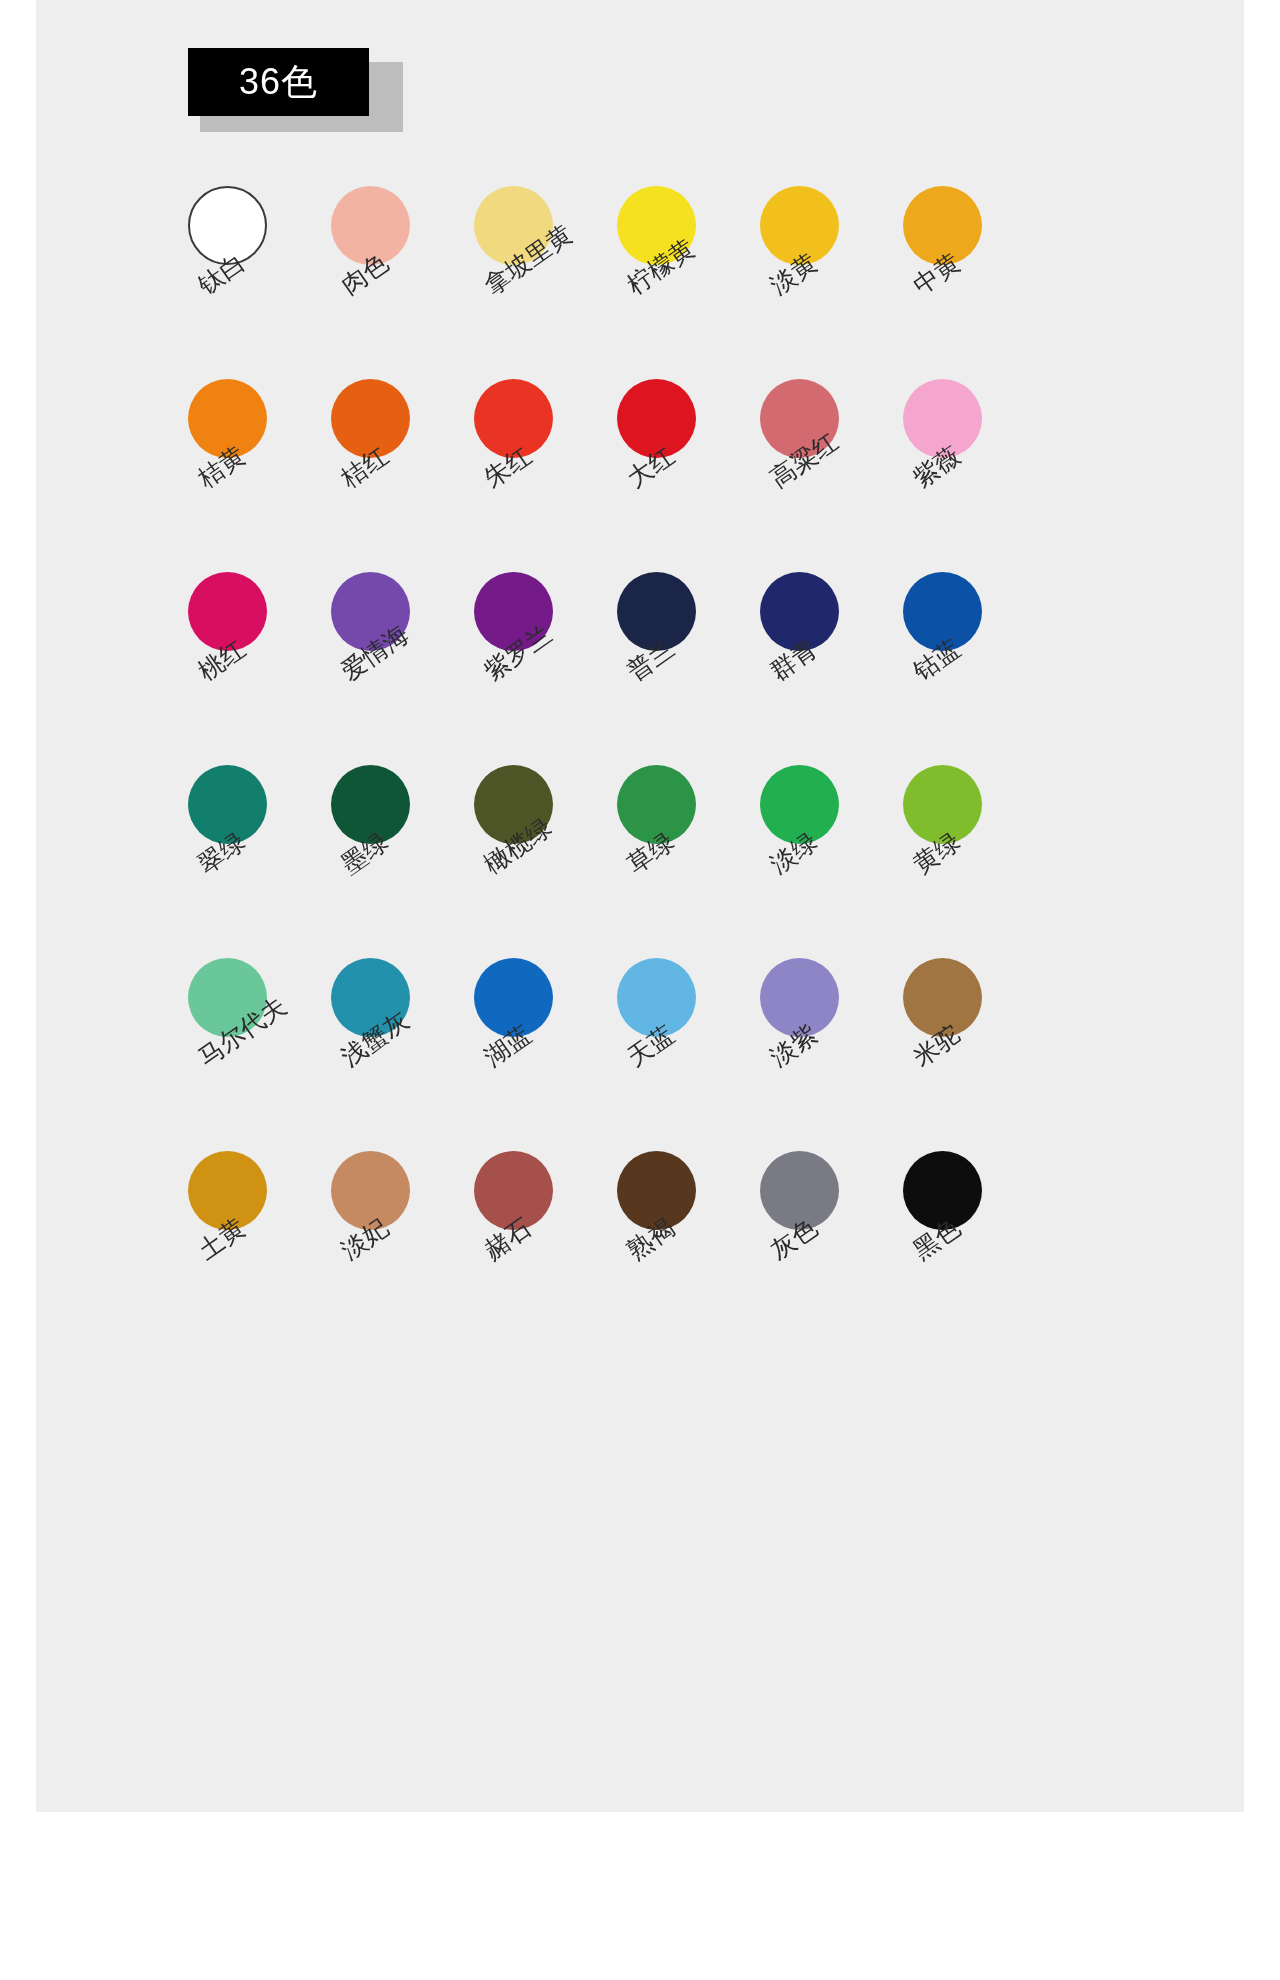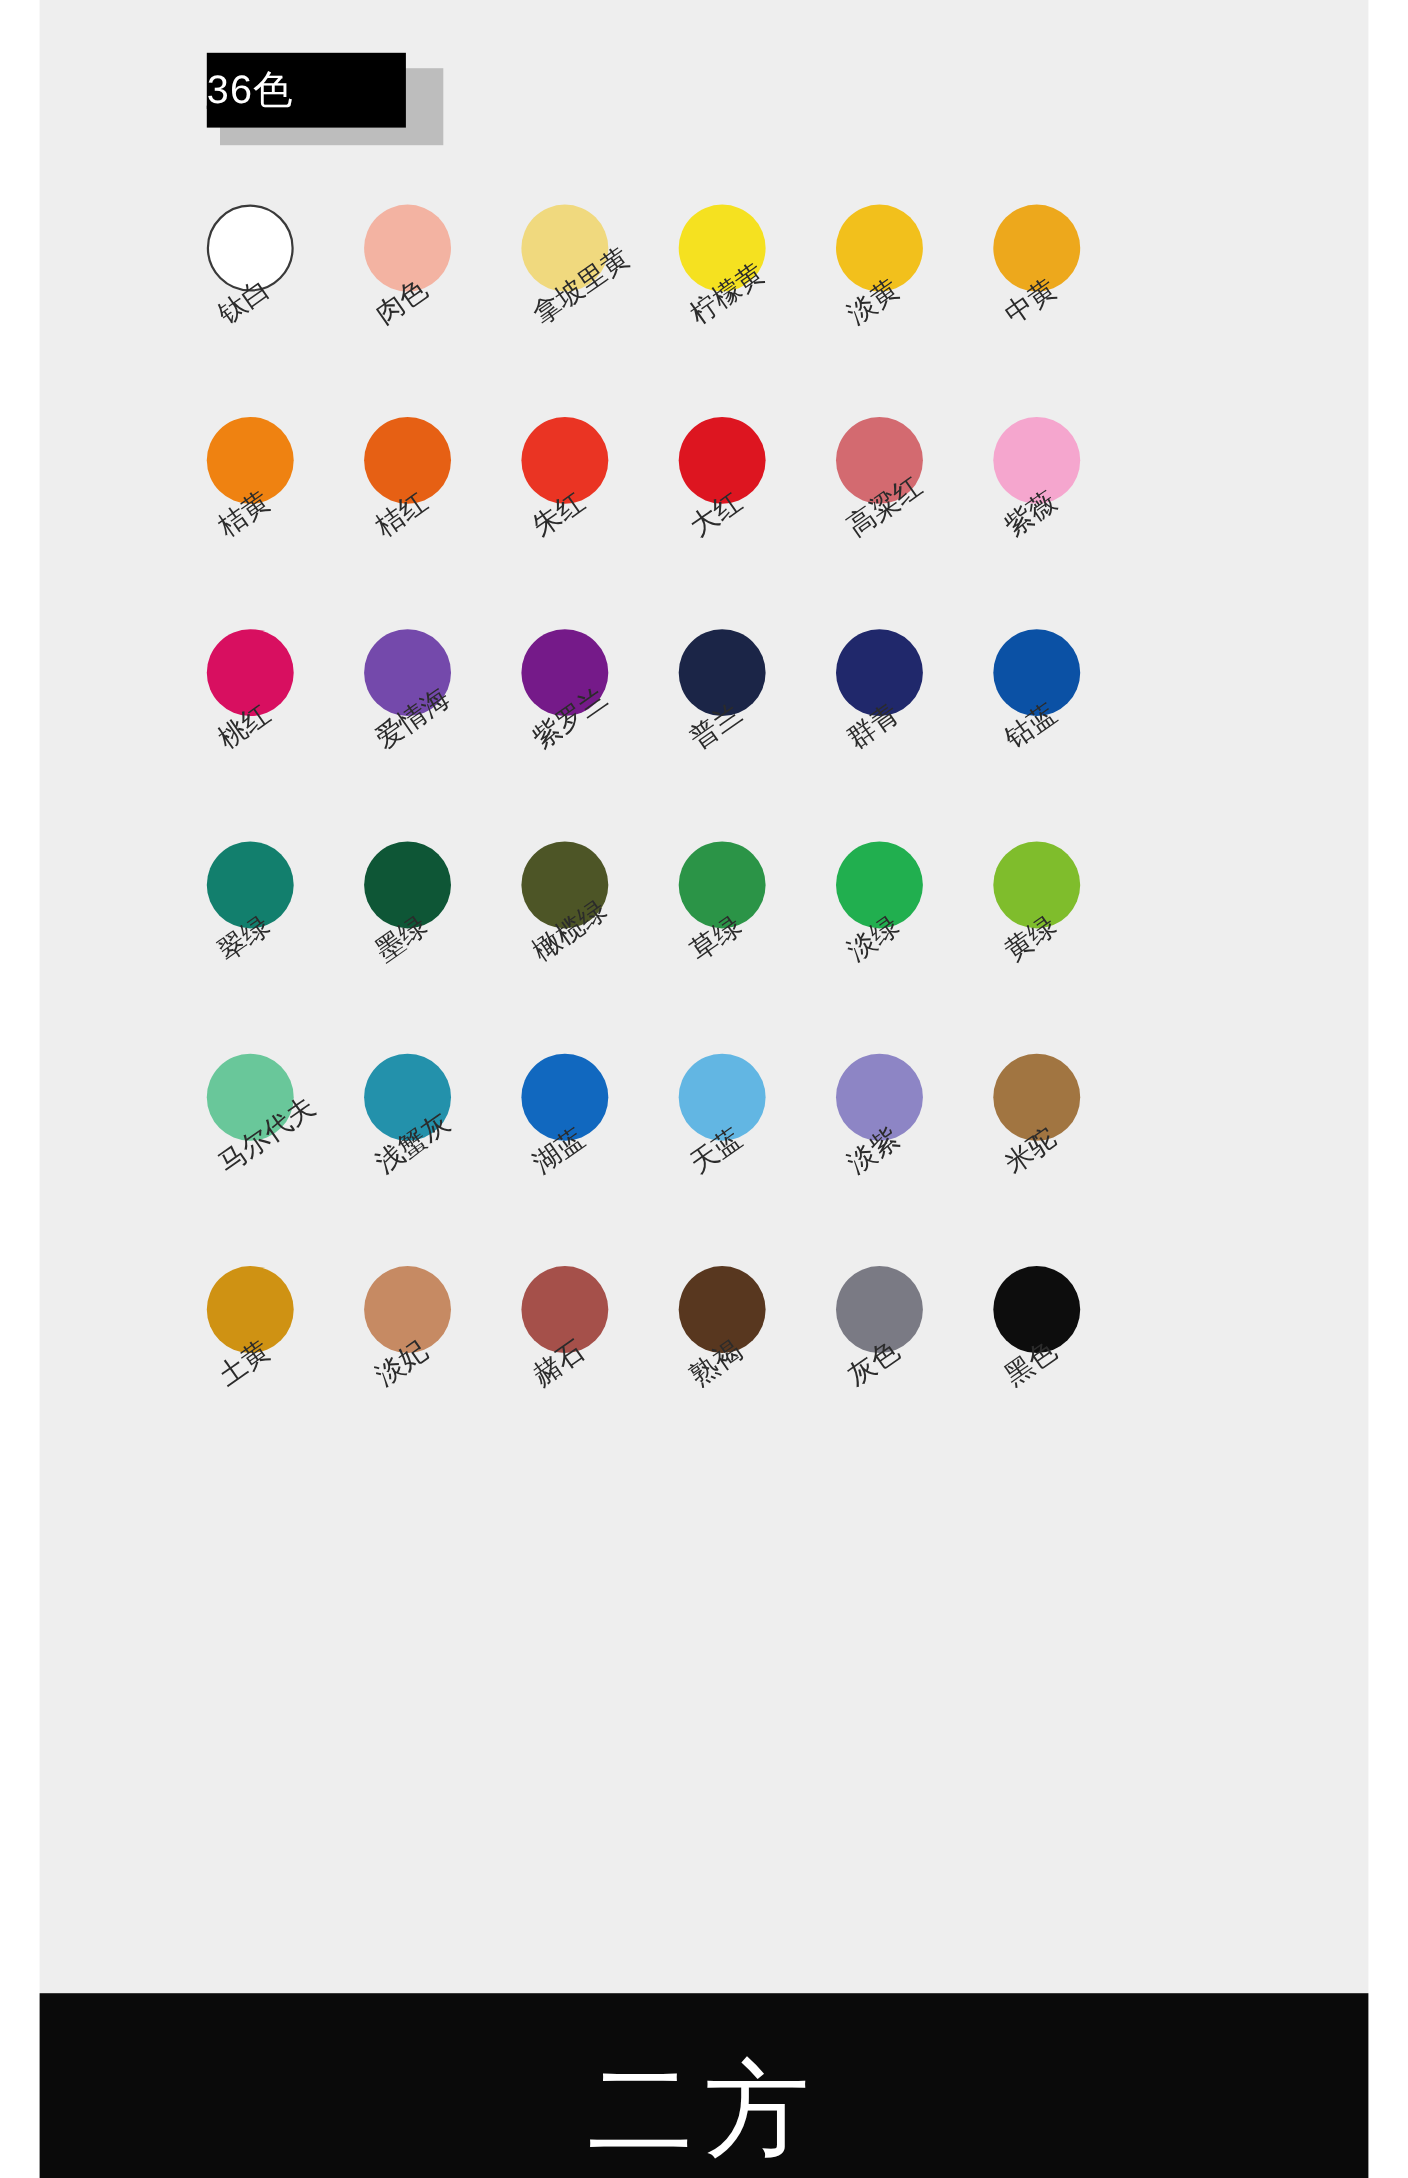--- a/index.html
+++ b/index.html
@@ -47,20 +47,21 @@
   }
   .title-box {
     position: absolute;
     left: 0px;
     top: 0px;
     width: 181px;
     height: 68px;
     background: #000000;
     display: flex;
     align-items: center;
+    justify-content: center;
     text-decoration: underline;
   }
   .title-text {
     color: #ffffff;
     font-size: 36px;
     line-height: 1;
     letter-spacing: 1px;
     font-family: "Liberation Sans", "DejaVu Sans", sans-serif;
   }
   
@@ -297,17 +298,14 @@
           </div>
           <div class="cell" style="left: 715px;">
             <div class="dot" style="background: rgb(13, 13, 13);"></div>
             <div class="label">黑色</div>
           </div>
         </div>
       </div>
 
   </div>
 
-  <div class="bottom-band">
-    <div class="band-text">二方</div>
-  </div>
 
 </div>
 
 </body></html>

